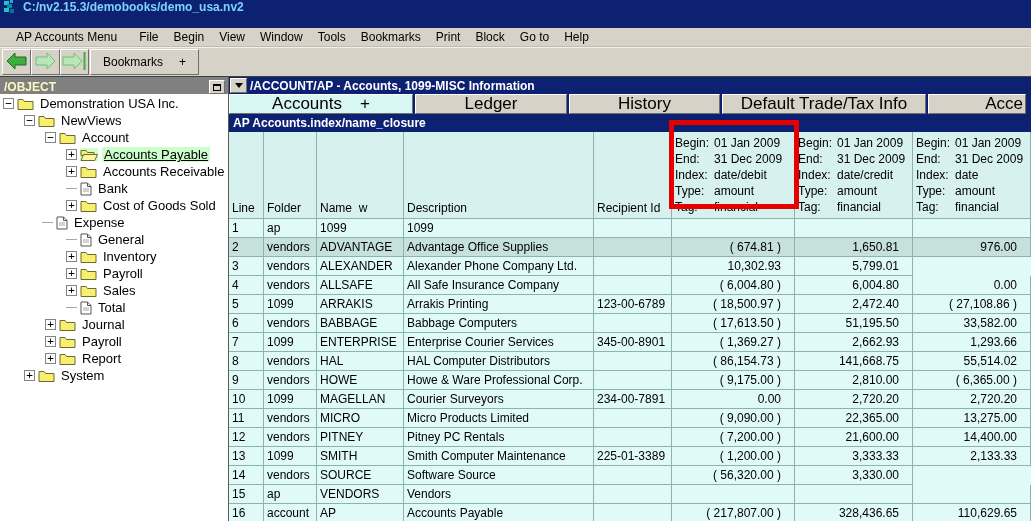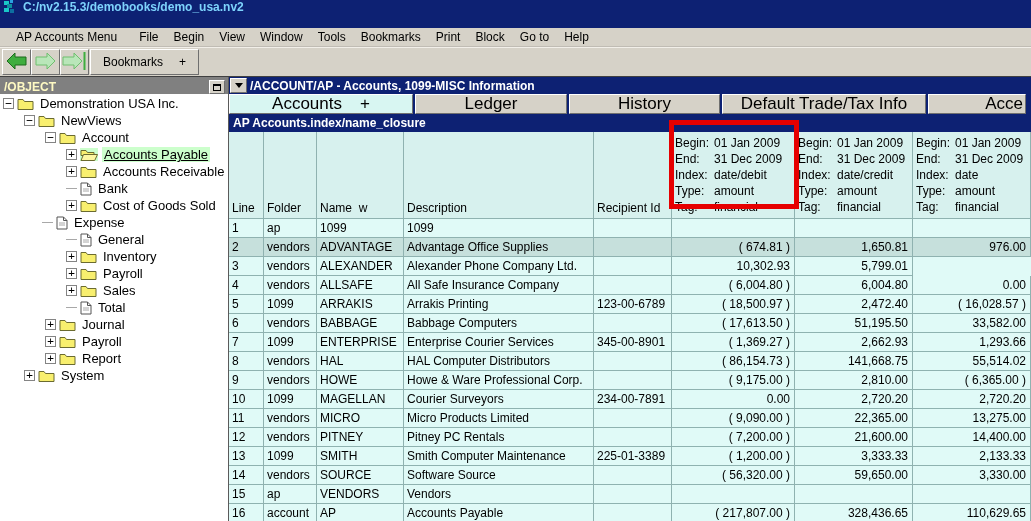--- a/index.html
+++ b/index.html
@@ -94,21 +94,21 @@
         display: flex; flex-direction: column; justify-content: flex-end;
         padding: 0 0 3px 3px; white-space: pre; }
   .th.amount { justify-content: flex-start; padding-top: 3px; }
   .hline { display: flex; height: 16px; line-height: 16px; white-space: nowrap; }
   .hk { width: 39px; flex: 0 0 39px; }
   .hv { flex: 1; }
   .trow { height: 19px; background: #e0faf7; }
   .trow.selected { background: #c6e0dc; }
   .td { border-right: 1px solid var(--grid); border-bottom: 1px solid var(--grid);
         line-height: 18px; padding-left: 3px; white-space: pre; overflow: hidden; }
-  .td.num { text-align: right; padding-right: 4px; padding-left: 0; }
+  .td.num { text-align: right; padding-right: 13px; padding-left: 0; }
 
   
   .red-box { position: absolute; left: 669px; top: 120px; width: 130px; height: 89px;
              border: 5px solid #e60000; pointer-events: none; }
 </style>
 </head>
 <body>
 
 <div class="page">
 
@@ -462,21 +462,21 @@
               <div class="td num">0.00</div>
             </div>
             <div class="trow">
               <div class="td">5</div>
               <div class="td">1099</div>
               <div class="td">ARRAKIS</div>
               <div class="td">Arrakis Printing</div>
               <div class="td">123-00-6789</div>
               <div class="td num">( 18,500.97 )</div>
               <div class="td num">2,472.40</div>
-              <div class="td num">( 16,028.57 )</div>
+              <div class="td num">( 27,108.86 )</div>
             </div>
             <div class="trow">
               <div class="td">6</div>
               <div class="td">vendors</div>
               <div class="td">BABBAGE</div>
               <div class="td">Babbage Computers</div>
               <div class="td"></div>
               <div class="td num">( 17,613.50 )</div>
               <div class="td num">51,195.50</div>
               <div class="td num">33,582.00</div>
@@ -551,21 +551,20 @@
               <div class="td num">3,333.33</div>
               <div class="td num">2,133.33</div>
             </div>
             <div class="trow">
               <div class="td">14</div>
               <div class="td">vendors</div>
               <div class="td">SOURCE</div>
               <div class="td">Software Source</div>
               <div class="td"></div>
               <div class="td num">( 56,320.00 )</div>
-              <div class="td num">59,650.00</div>
               <div class="td num">3,330.00</div>
             </div>
             <div class="trow">
               <div class="td">15</div>
               <div class="td">ap</div>
               <div class="td">VENDORS</div>
               <div class="td">Vendors</div>
               <div class="td"></div>
               <div class="td num"></div>
               <div class="td num"></div>

